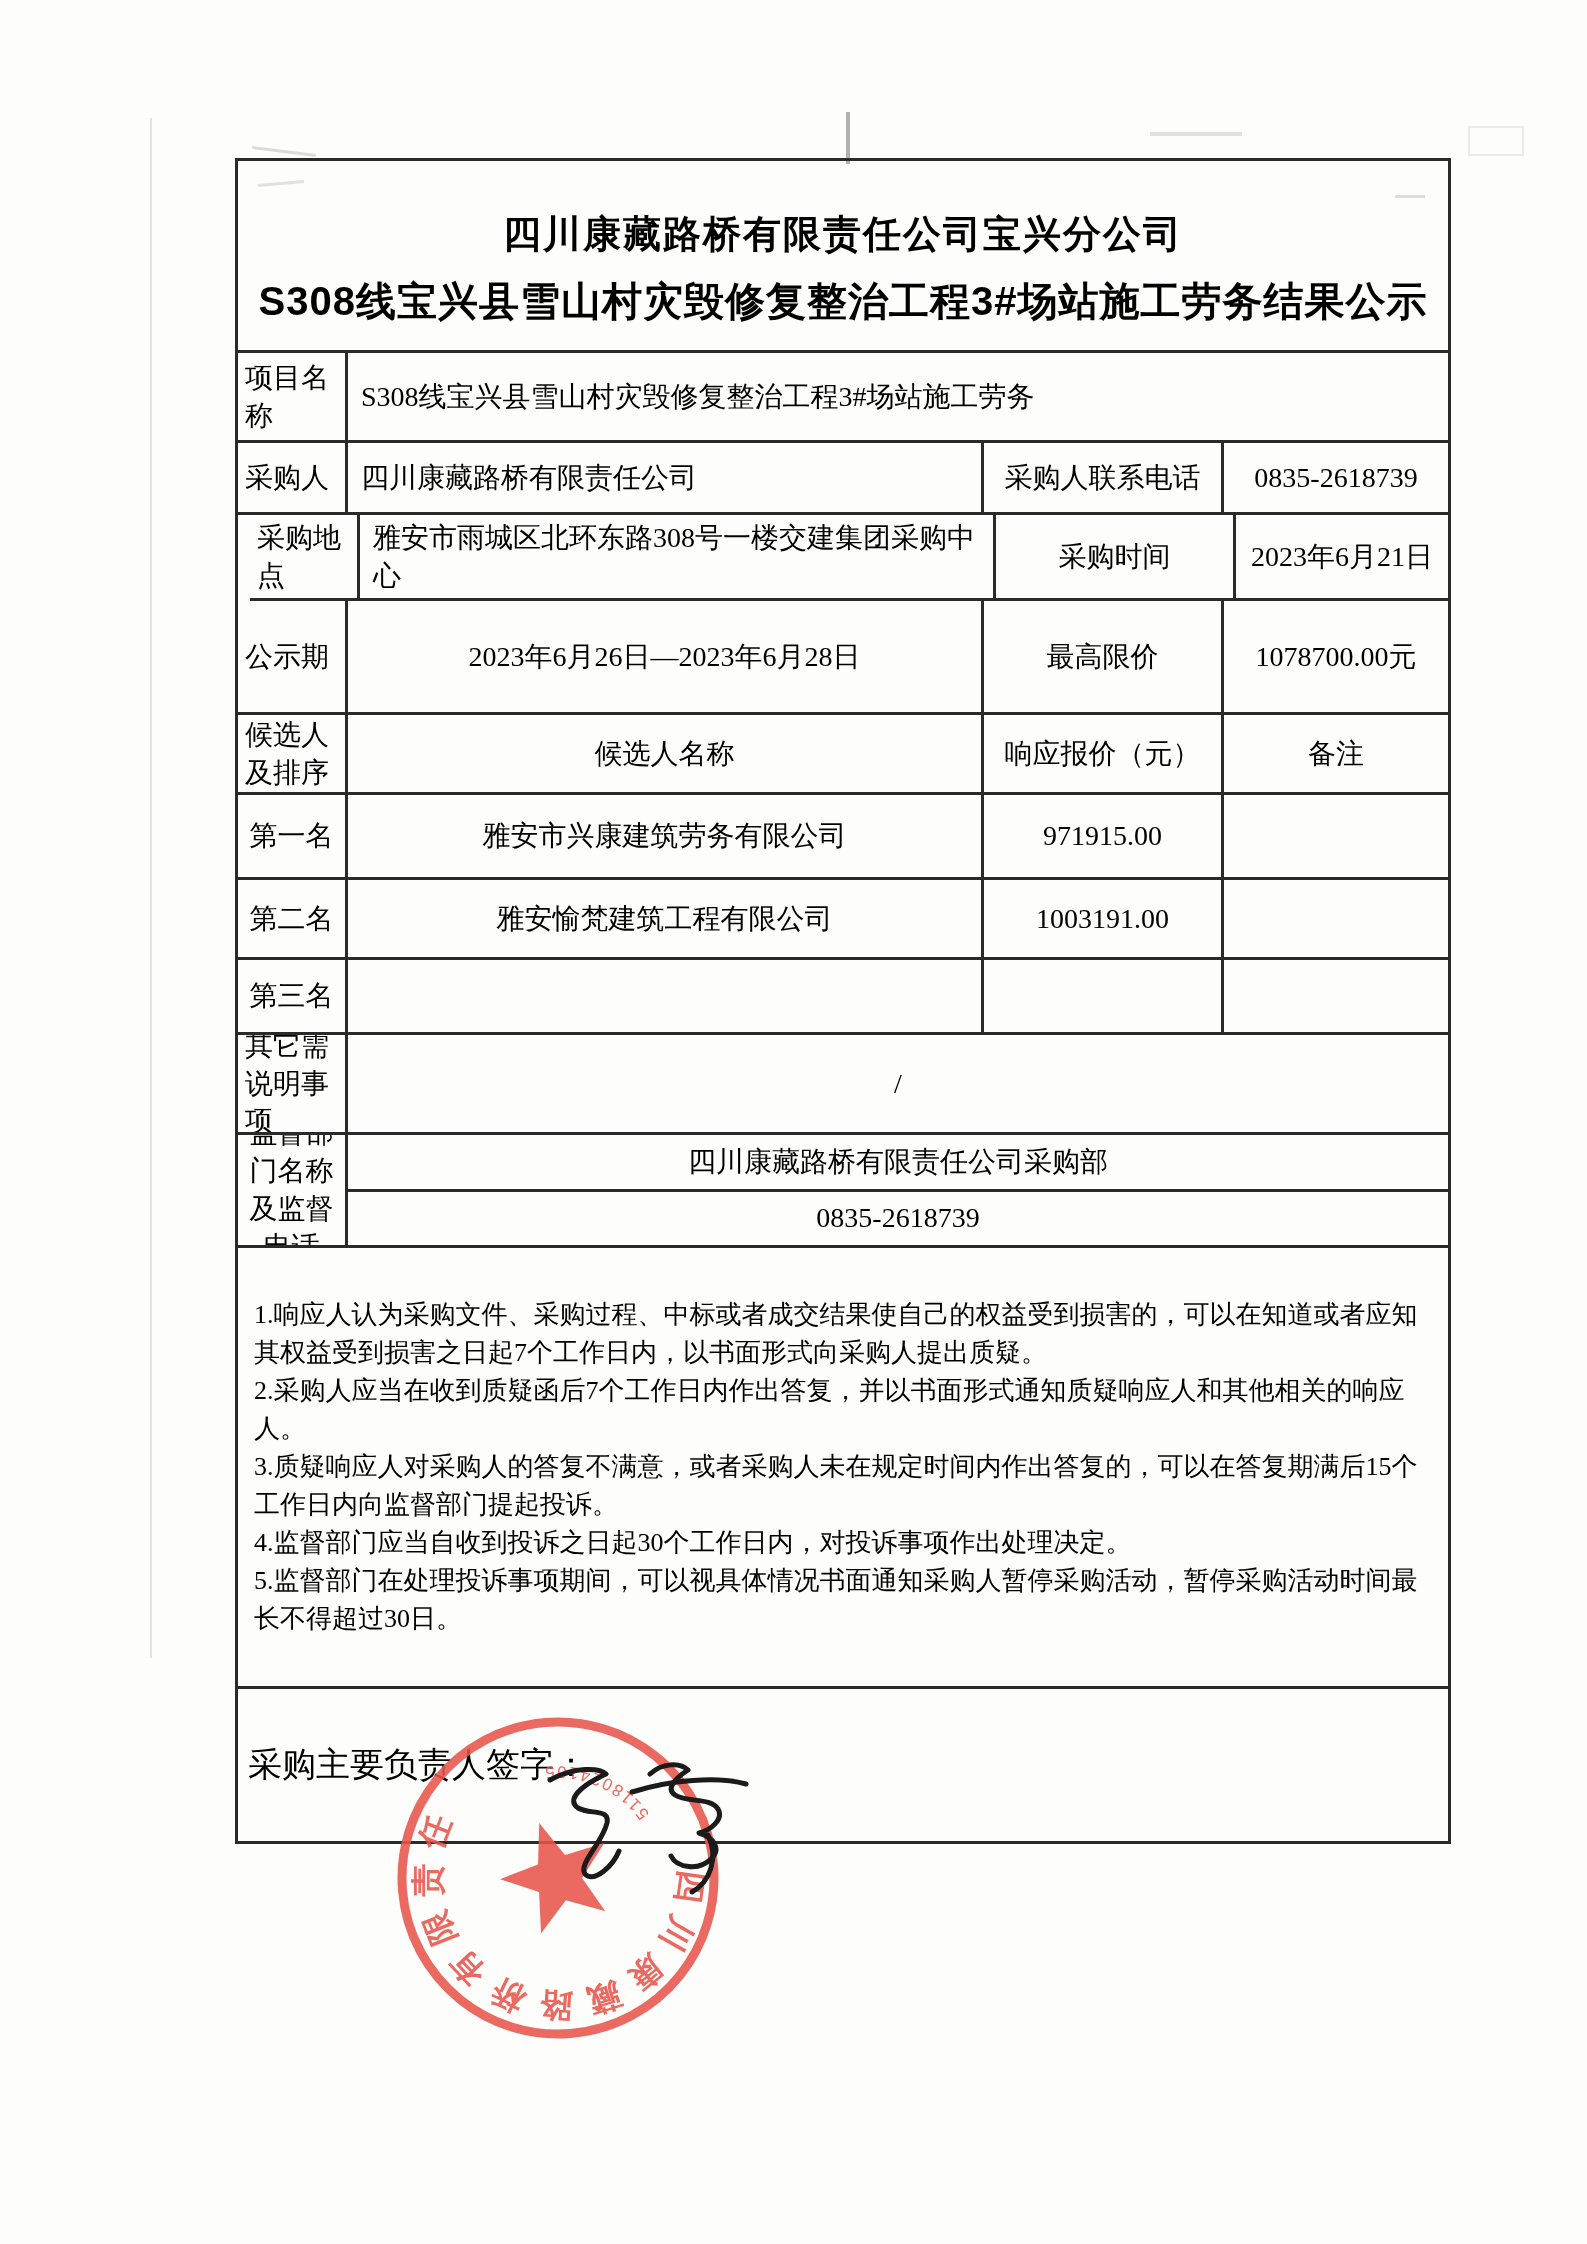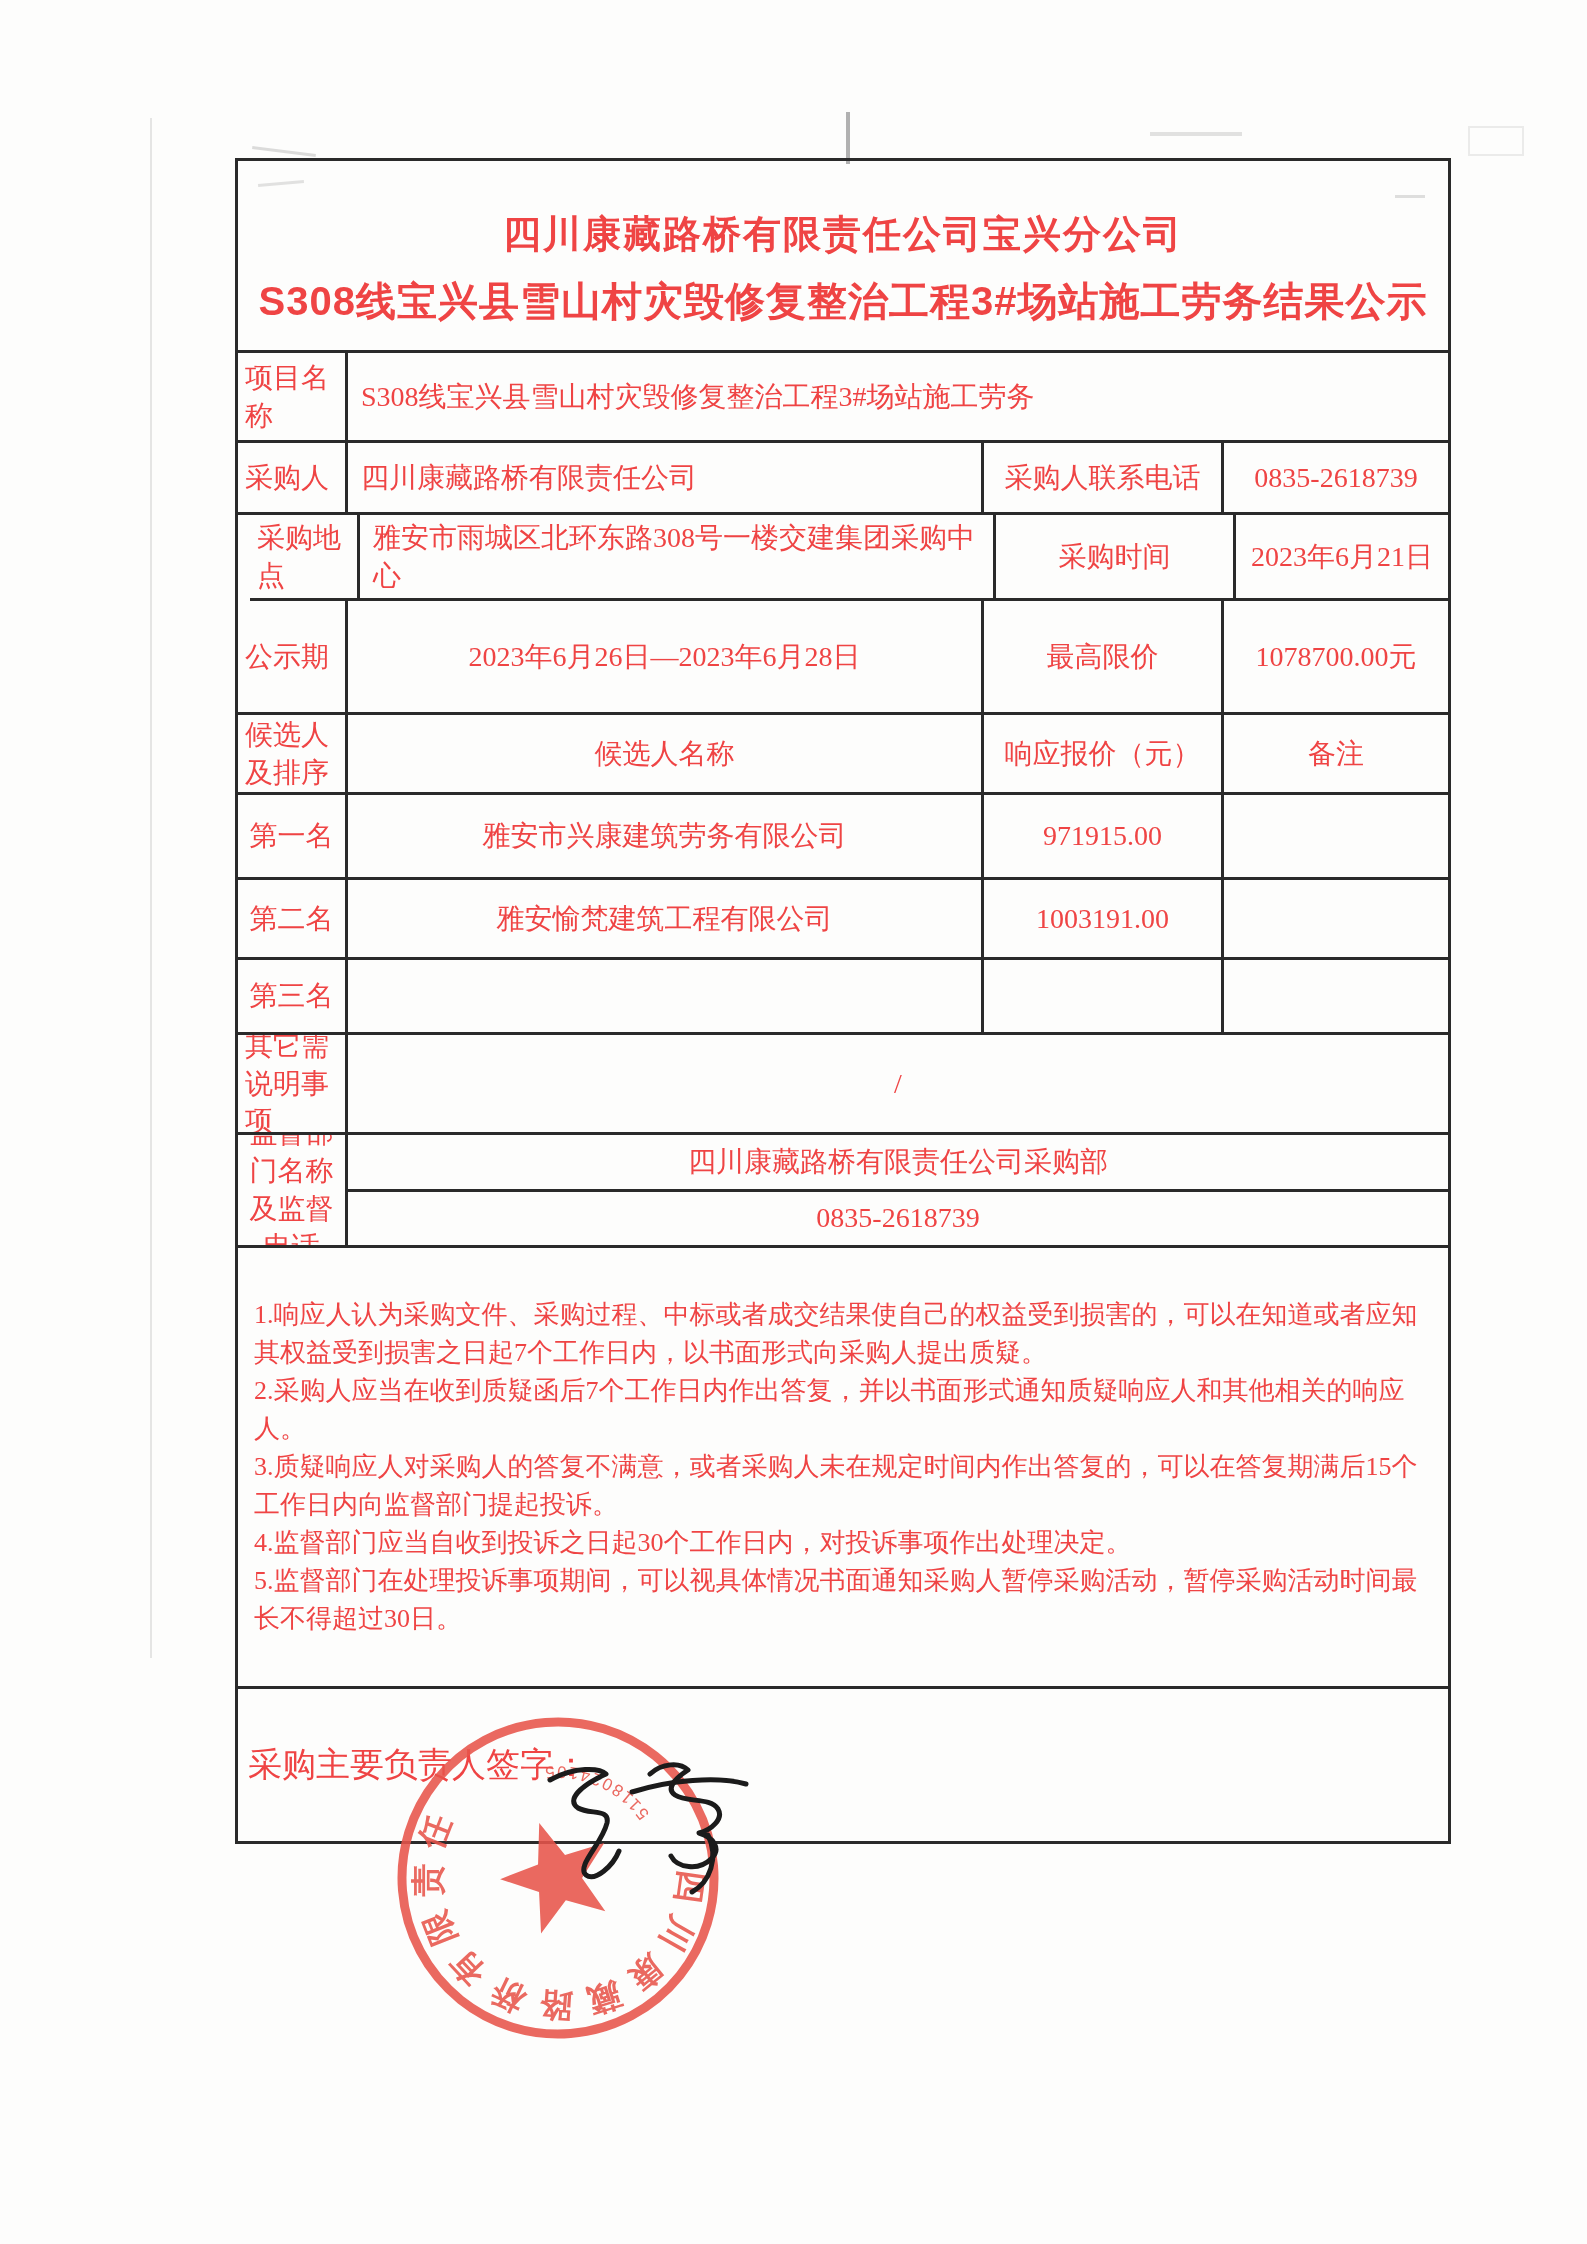--- a/index.html
+++ b/index.html
@@ -1,18 +1,18 @@
 <!DOCTYPE html>
 <html><head>
 <meta charset="utf-8">
 <style>
   html,body{margin:0;padding:0;background:#e9e9e9;}
   .page{
     position:relative;width:1587px;height:2244px;background:#fdfdfc;
-    font-family:"Liberation Serif","DejaVu Serif",serif;color:#ef4444;
+    font-family:"Liberation Serif","DejaVu Serif",serif;color:#000000;
     overflow:hidden;
   }
   
   .paper-edge{position:absolute;left:150px;top:118px;width:2px;height:1540px;background:rgba(60,60,60,.12);}
   .noise{position:absolute;background:#666;opacity:.5;}
   .noise.n1{left:846px;top:112px;width:4px;height:52px;}
   .noise.n2{left:252px;top:150px;width:64px;height:3px;opacity:.22;transform:rotate(7deg);}
   .noise.n3{left:258px;top:182px;width:46px;height:3px;opacity:.18;transform:rotate(-5deg);}
   .noise.n4{left:1150px;top:132px;width:92px;height:4px;opacity:.18;}
   .noise.n5{left:1468px;top:126px;width:52px;height:26px;background:none;border:2px solid #999;opacity:.18;}

